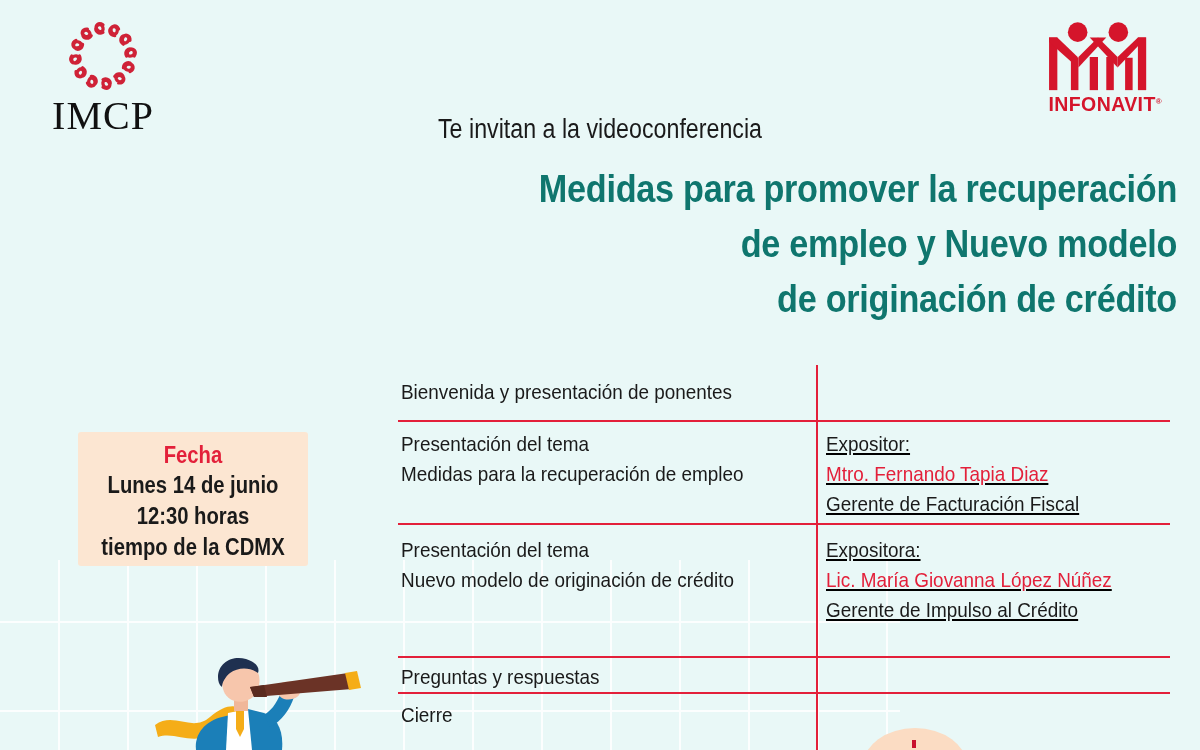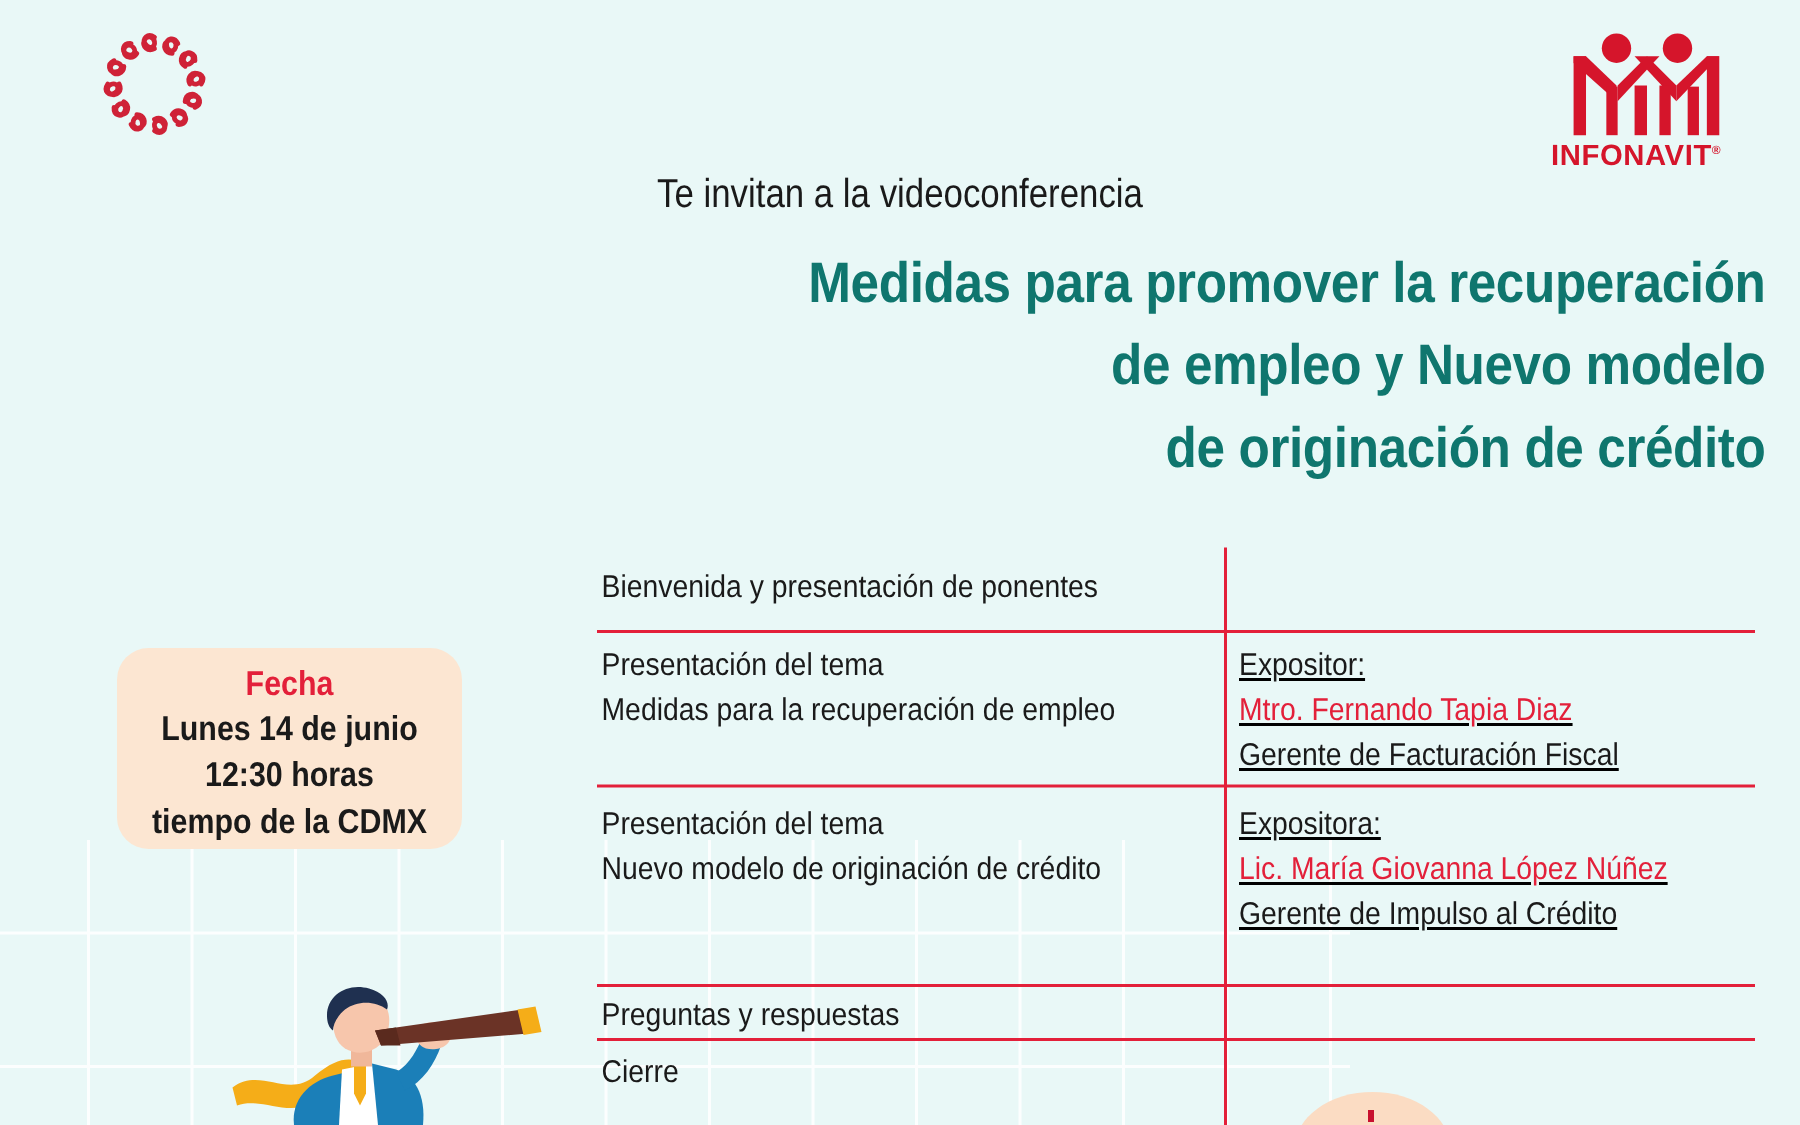--- a/index.html
+++ b/index.html
@@ -57,21 +57,21 @@
     width: 128px;
     height: 104px;
   }
   #infonavit-mark { display: block; width: 128px; height: 74px; }
   #infonavit-wordmark {
     font-family: "Liberation Sans", sans-serif;
     font-weight: bold;
     font-size: 19.5px;
     letter-spacing: 0.4px;
     color: #d5152b;
-    text-align: left;
+    text-align: right;
     line-height: 1;
     margin-top: 1px;
   }
   #infonavit-wordmark sup { font-size: 8px; vertical-align: super; }
 
   
   #invite-line {
     position: absolute;
     left: 0;
     top: 114px;
@@ -98,21 +98,21 @@
   #main-title div { transform: scaleX(0.9); }
 
   
   #date-card {
     position: absolute;
     left: 78px;
     top: 432px;
     width: 230px;
     height: 134px;
     background: #fce6d2;
-    border-radius: 21px;
+    border-radius: 3px;
     text-align: center;
     padding-top: 8px;
     box-sizing: border-box;
   }
   #date-card .dc-title {
     color: #e3203a;
     font-weight: bold;
     font-size: 23px;
     line-height: 30px;
     transform: scaleX(0.88);
@@ -234,20 +234,21 @@
           </g>
         <g transform="rotate(300)">
             <path d="M0,-41 c-6,-4 -11,1 -8,6 c3,5 9,3 8,-2 c-1,-5 -7,-6 -9,-1 c-2,5 3,10 9,7"></path>
           </g>
         <g transform="rotate(330)">
             <path d="M0,-41 c-6,-4 -11,1 -8,6 c3,5 9,3 8,-2 c-1,-5 -7,-6 -9,-1 c-2,5 3,10 9,7"></path>
           </g>
       </g>
     </g>
   </svg>
+  <div id="imcp-wordmark">IMCP</div>
 </div>
 
 <div id="infonavit-logo">
   <svg id="infonavit-mark" viewBox="0 0 170 96">
     <g fill="#d5152b">
       <circle cx="58" cy="15" r="13"></circle>
       <circle cx="112" cy="15" r="13"></circle>
       <path d="M20 22 l11 0 l0 28 l0 42 l-11 0 l0 -44 z"></path>
       <path d="M20 22 l11 0 l27 26 l0 14 l-38 -34 z"></path>
       <path d="M49 49 l10 0 l0 43 l-10 0 z"></path>

